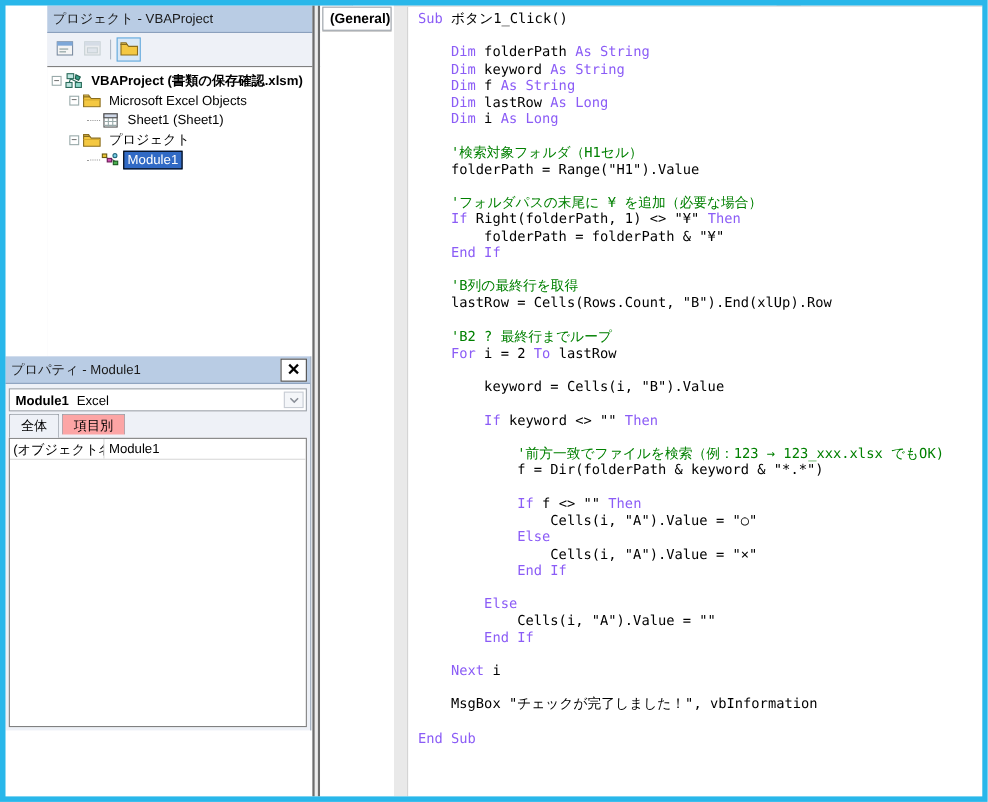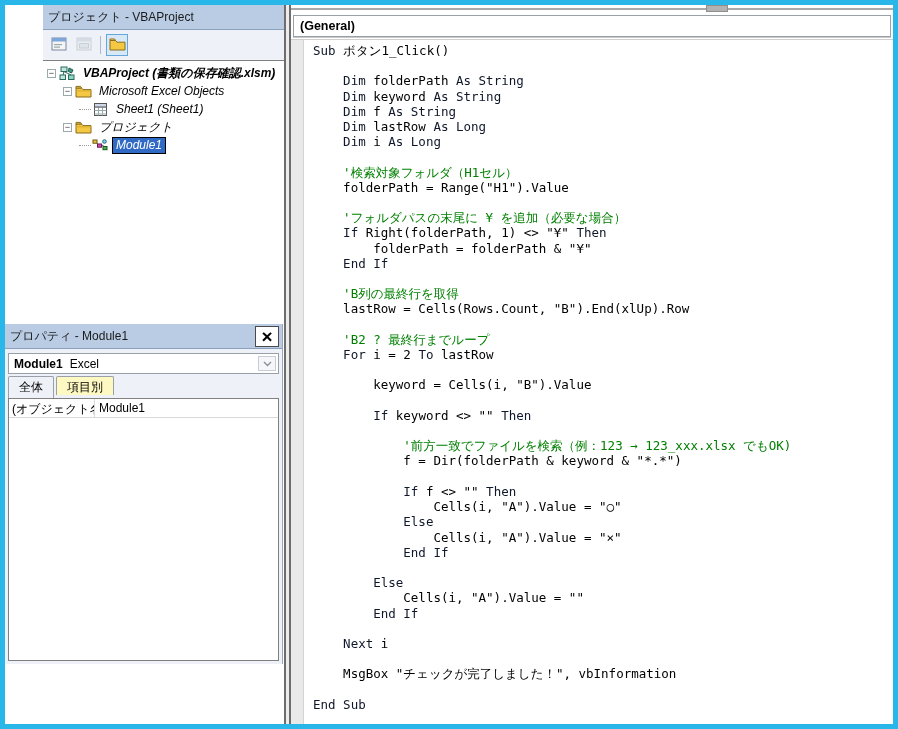--- a/index.html
+++ b/index.html
@@ -50,72 +50,72 @@
   }
   .tree-row { height:18px; display:flex; align-items:center; white-space:nowrap; }
   .expand-box {
     width:9px; height:9px; border:1px solid #9aa; background:#fff; flex:0 0 auto;
     display:flex; align-items:center; justify-content:center; margin-right:3px;
     font-size:9px; line-height:1; color:#333;
   }
   .connector { width:12px; height:0; border-top:1px dotted #9a9a9a; margin-right:1px; flex:0 0 auto; }
   .tree-icon { width:17px; height:16px; flex:0 0 auto; margin-right:3px; display:flex; align-items:center; justify-content:center; }
   .tree-icon svg { display:block; }
-  .tree-label { padding:0 3px; font-size:12px; line-height:15px; border:1px solid transparent;font-style:italic; }
+  .tree-label { padding:0 3px; font-size:12px; line-height:15px; border:1px solid transparent; }
   .tree-label.sel { background:#316ac5; color:#fff; border:1px solid #000; }
   .tree-label.bold { font-weight:bold; }
 
   
   .pr-combo {
     margin:4px 3px 2px 3px; height:21px; background:#fff; border:1px solid #9aa0a8;
     display:flex; align-items:center; padding:0 2px 0 5px; flex:0 0 auto;
   }
   .pr-combo .b { font-weight:bold; margin-right:7px; }
   .pr-combo .chev {
     margin-left:auto; width:18px; height:15px; border:1px solid #c8cdd4; background:#f4f6f9;
     display:flex; align-items:center; justify-content:center;
   }
   .pr-tabs { display:flex; align-items:flex-start; height:22px; padding:0 3px; flex:0 0 auto; }
   .pr-tab {
     padding:2px 10px 2px 10px; font-size:12px; border:1px solid #9aa0a8; border-bottom:none;
-    background:#fef9c3; margin-right:2px; border-radius:2px 2px 0 0; height:19px;
+    background:#fca5a5; margin-right:2px; border-radius:2px 2px 0 0; height:19px;
   }
   .pr-tab.active { background:#eef1f7; height:22px; position:relative; z-index:2; }
   .pr-grid {
     flex:1 1 auto; margin:0 3px 3px 3px; background:#fff; border:1px solid #808080; overflow:hidden;
   }
   .pr-row { display:flex; height:19px; border-bottom:1px solid #d9d9d9; font-size:12px; }
   .pr-name { width:86px; flex:0 0 auto; border-right:1px solid #d9d9d9; padding:2px 2px 0 3px; white-space:nowrap; overflow:hidden; }
   .pr-val  { flex:1; padding:2px 2px 0 4px; white-space:nowrap; }
 
   
   .splitter {
     position:absolute; left:284px; top:5px; width:7px; height:719px;
     background:#ececec; border-left:2px solid #6d6d6d; border-right:2px solid #6d6d6d;
   }
 
   
-  .code-panel { position:absolute; left:291px; top:5px; width:602px; height:719px; background:#fff; display:flex; flex-direction:column; }
+  .code-panel { position:absolute; left:291px; top:5px; width:602px; height:719px; background:#fff; display:flex; flex-direction:row; }
   .code-topline { height:9px; position:relative; flex:0 0 auto; background:#fff; }
   .code-topline .rule { position:absolute; left:0; right:0; top:3px; height:2px; background:#a9a9a9; }
   .code-topline .tab-blob { position:absolute; left:415px; top:0; width:22px; height:7px; background:#b2b2b2; border:1px solid #8f8f8f; }
   .combo-row { padding:1px 2px 2px 2px; flex:0 0 auto; }
   .object-combo {
     height:22px; border:1px solid #9aa0a8; background:#fff; display:flex; align-items:center;
     padding-left:6px; font-weight:bold; font-size:12.5px; box-shadow:0 1px 0 #c9c9c9;
   }
   .code-body { flex:1 1 auto; position:relative; background:#fff; border-top:1px solid #cfcfcf; overflow:hidden; }
   .margin-strip { position:absolute; left:0; top:0; bottom:0; width:13px; background:#e9e9e9; border-right:1px solid #d4d4d4; }
   .code {
     position:absolute; left:13px; top:3px; right:0; bottom:0; padding-left:9px;
     font-family:"DejaVu Sans Mono", monospace; font-size:12.5px; line-height:15.2px;
     white-space:pre; overflow:hidden;
   }
   .ln { min-height:15.2px; }
-  .k { color:#0f172a; }
+  .k { color:#8b5cf6; }
   .c { color:#008000; }
   .n { color:#000000; }
 </style>
 </head>
 <body>
 
 <div class="panel project-panel">
   <div class="title-bar">
     <span class="title-text">プロジェクト - VBAProject</span>
     <span class="close-btn">

